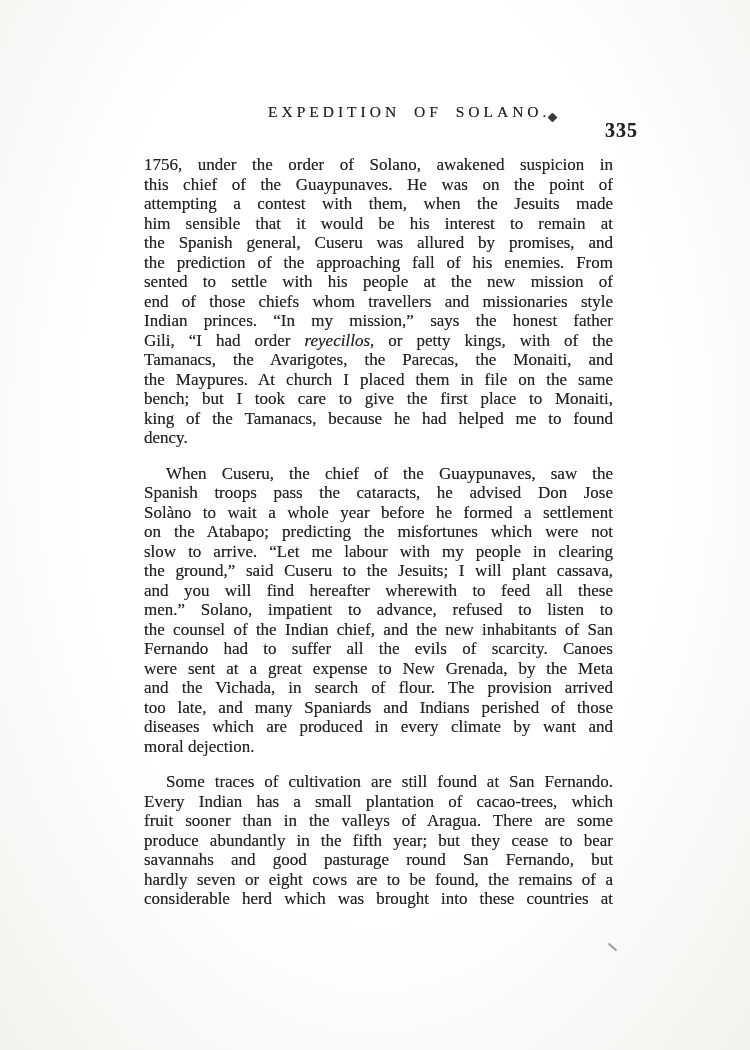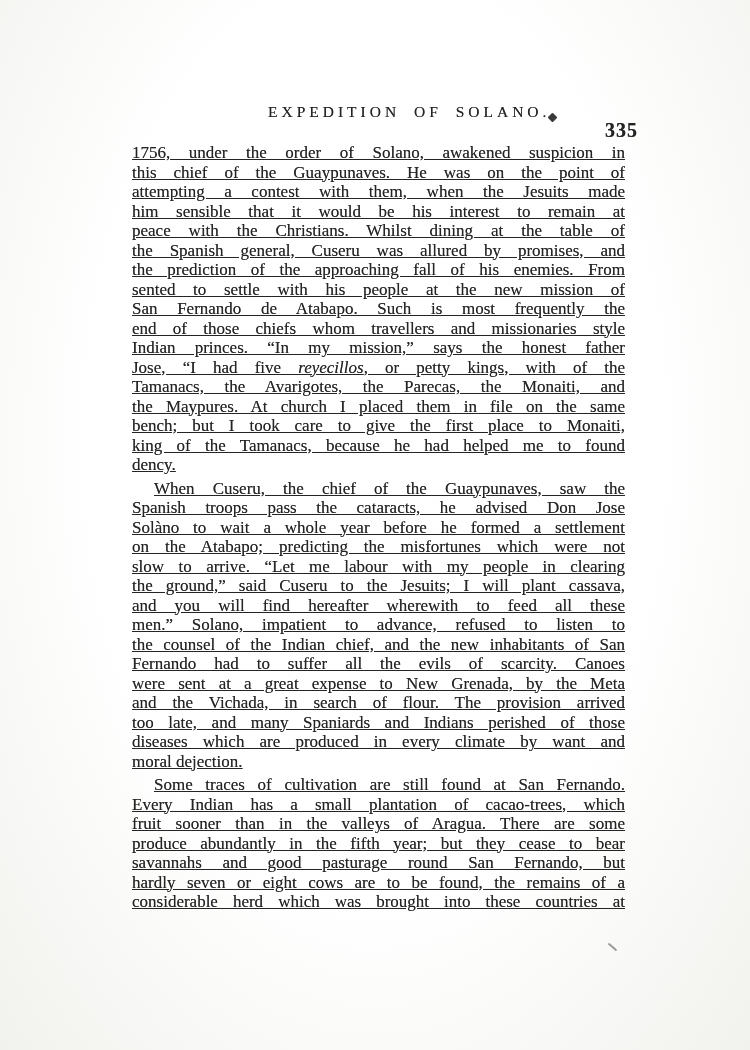--- a/index.html
+++ b/index.html
@@ -54,22 +54,21 @@
   .text-block {
     position: absolute;
     top: 139px;
     left: 128px;
     width: 501px;
     font-size: 17px;
     line-height: 19.5px;
     text-shadow: 0 0 0.5px rgba(0,0,0,0.5);
   }
   .paragraph {
-    margin: 4px;
-    text-decoration: underline;
+    margin: 16px;
   }
   .paragraph.indent .line:first-child {
     text-indent: 22px;
   }
   .line {
     text-align: justify;
     text-align-last: justify;
   }
   .line.last {
     text-align-last: left;
@@ -94,28 +93,26 @@
 <div class="page">
   <div class="running-title">EXPEDITION OF SOLANO.</div>
   <div class="ink-mark"></div>
   <div class="page-number">335</div>
   <div class="text-block">
       <div class="paragraph">
         <div class="line"><span>1756, under the order of Solano, awakened suspicion in</span></div>
         <div class="line"><span>this chief of the Guaypunaves.  He was on the point of</span></div>
         <div class="line"><span>attempting a contest with them, when the Jesuits made</span></div>
         <div class="line"><span>him sensible that it would be his interest to remain at</span></div>
-        <div class="line"><span>peace with the Christians.  Whilst dining at the table of</span></div>
         <div class="line"><span>the Spanish general, Cuseru was allured by promises, and</span></div>
         <div class="line"><span>the prediction of the approaching fall of his enemies.  From</span></div>
         <div class="line"><span>sented to settle with his people at the new mission of</span></div>
-        <div class="line"><span>San Fernando de Atabapo.  Such is most frequently the</span></div>
         <div class="line"><span>end of those chiefs whom travellers and missionaries style</span></div>
         <div class="line"><span>Indian princes.  “In my mission,” says the honest father</span></div>
-        <div class="line"><span>Jose, “I had five </span><i>reyecillos</i><span>, or petty kings, with of the</span></div>
+        <div class="line"><span>Gili, “I had order </span><i>reyecillos</i><span>, or petty kings, with of the</span></div>
         <div class="line"><span>Tamanacs, the Avarigotes, the Parecas, the Monaiti, and</span></div>
         <div class="line"><span>the Maypures.  At church I placed them in file on the same</span></div>
         <div class="line"><span>bench; but I took care to give the first place to Monaiti,</span></div>
         <div class="line"><span>king of the Tamanacs, because he had helped me to found</span></div>
         <div class="line last"><span>dency.</span></div>
       </div>
       <div class="paragraph indent">
         <div class="line"><span>When Cuseru, the chief of the Guaypunaves, saw the</span></div>
         <div class="line"><span>Spanish troops pass the cataracts, he advised Don Jose</span></div>
         <div class="line"><span>Solàno to wait a whole year before he formed a settlement</span></div>

